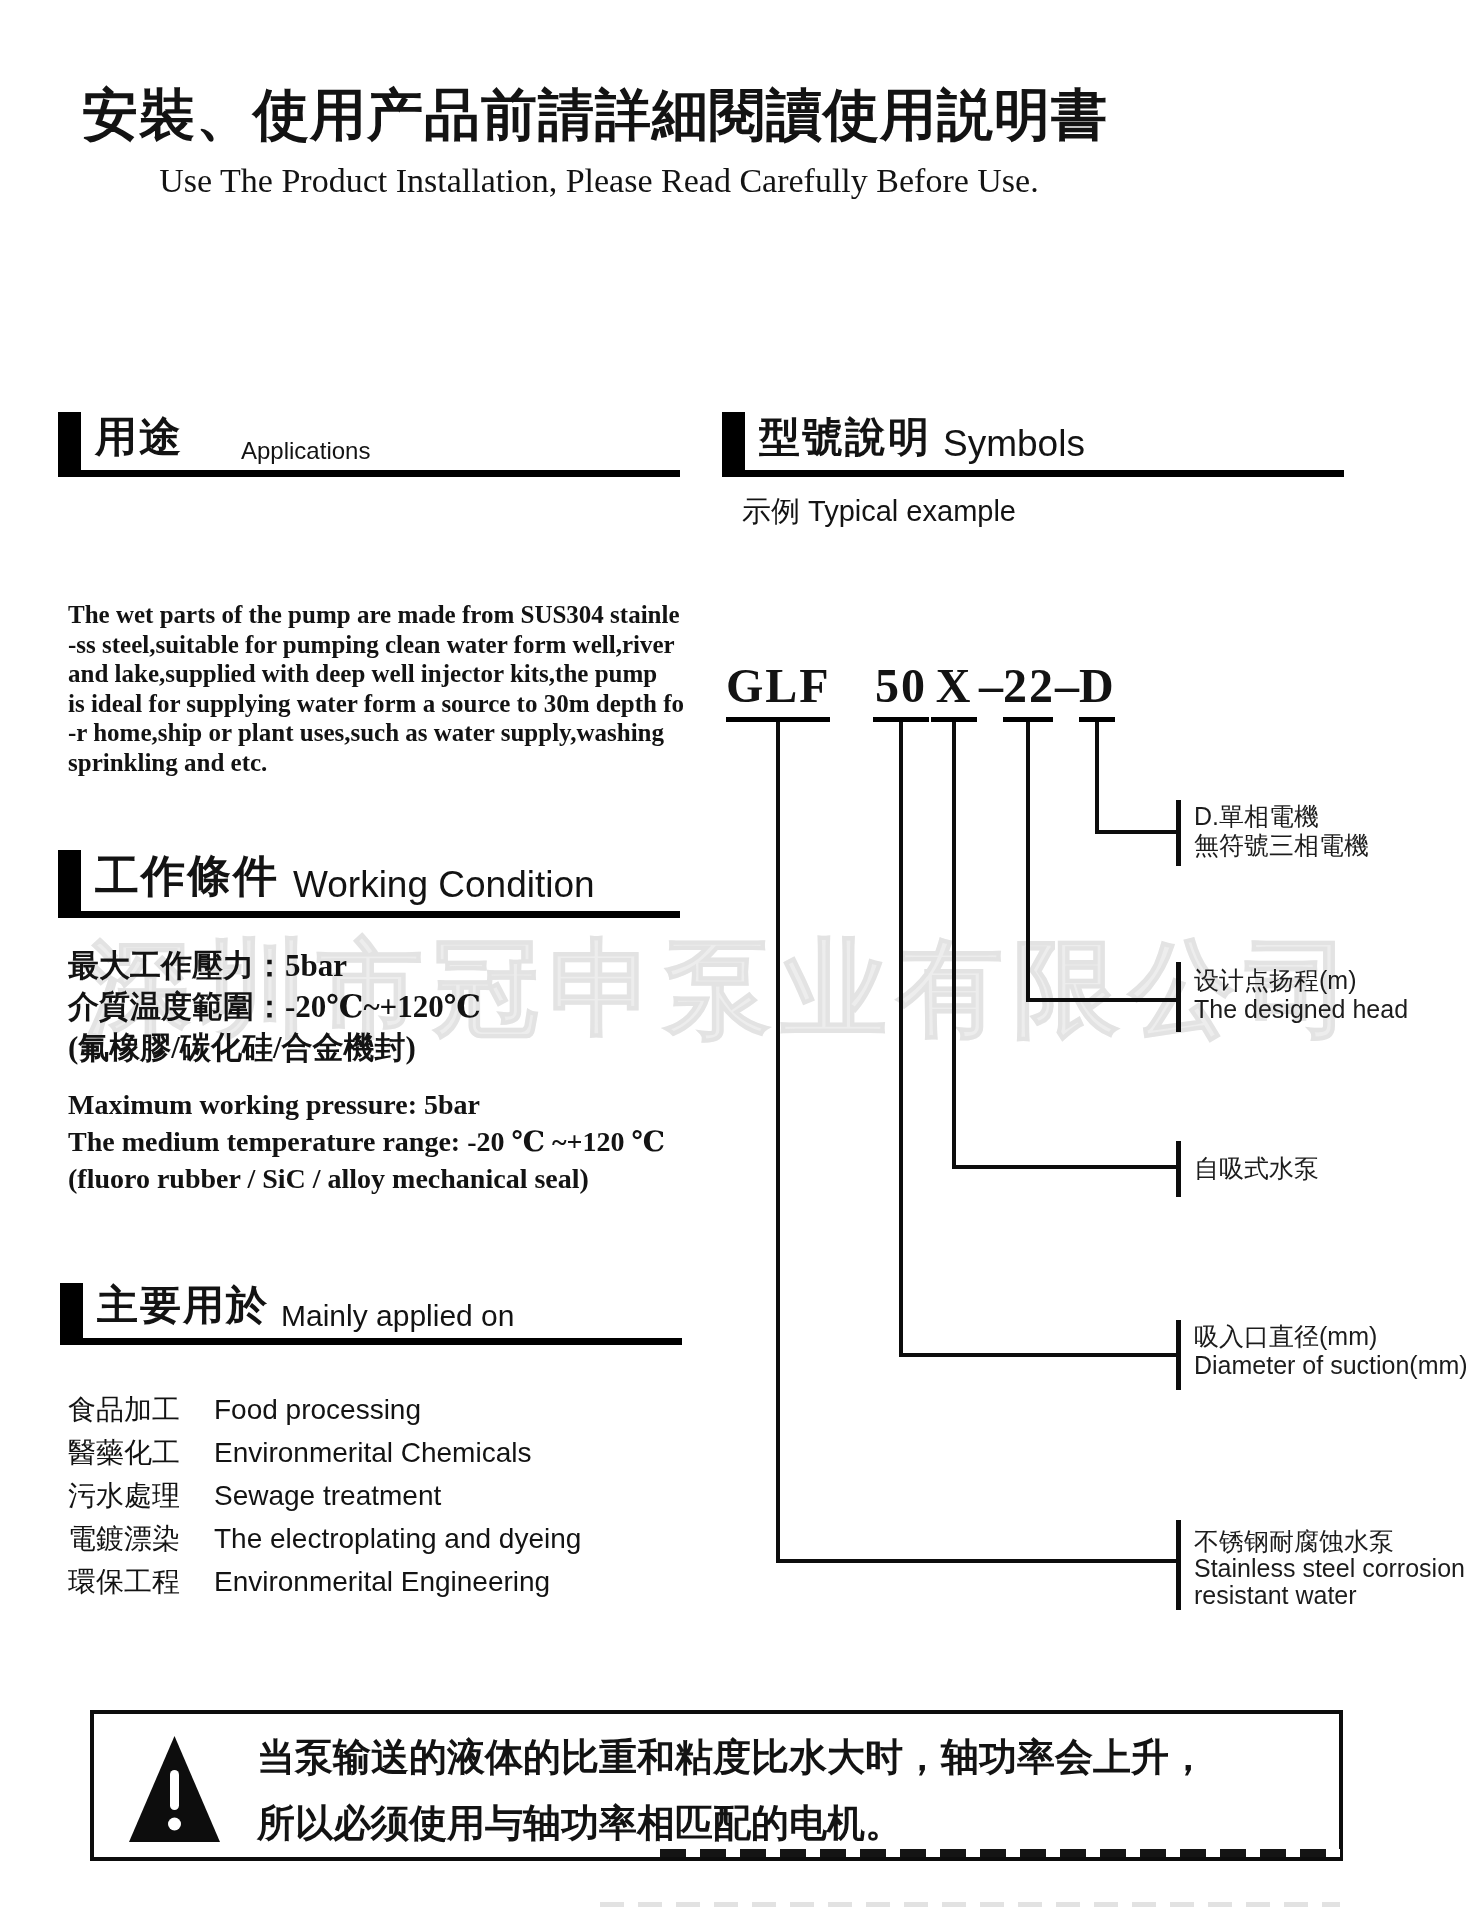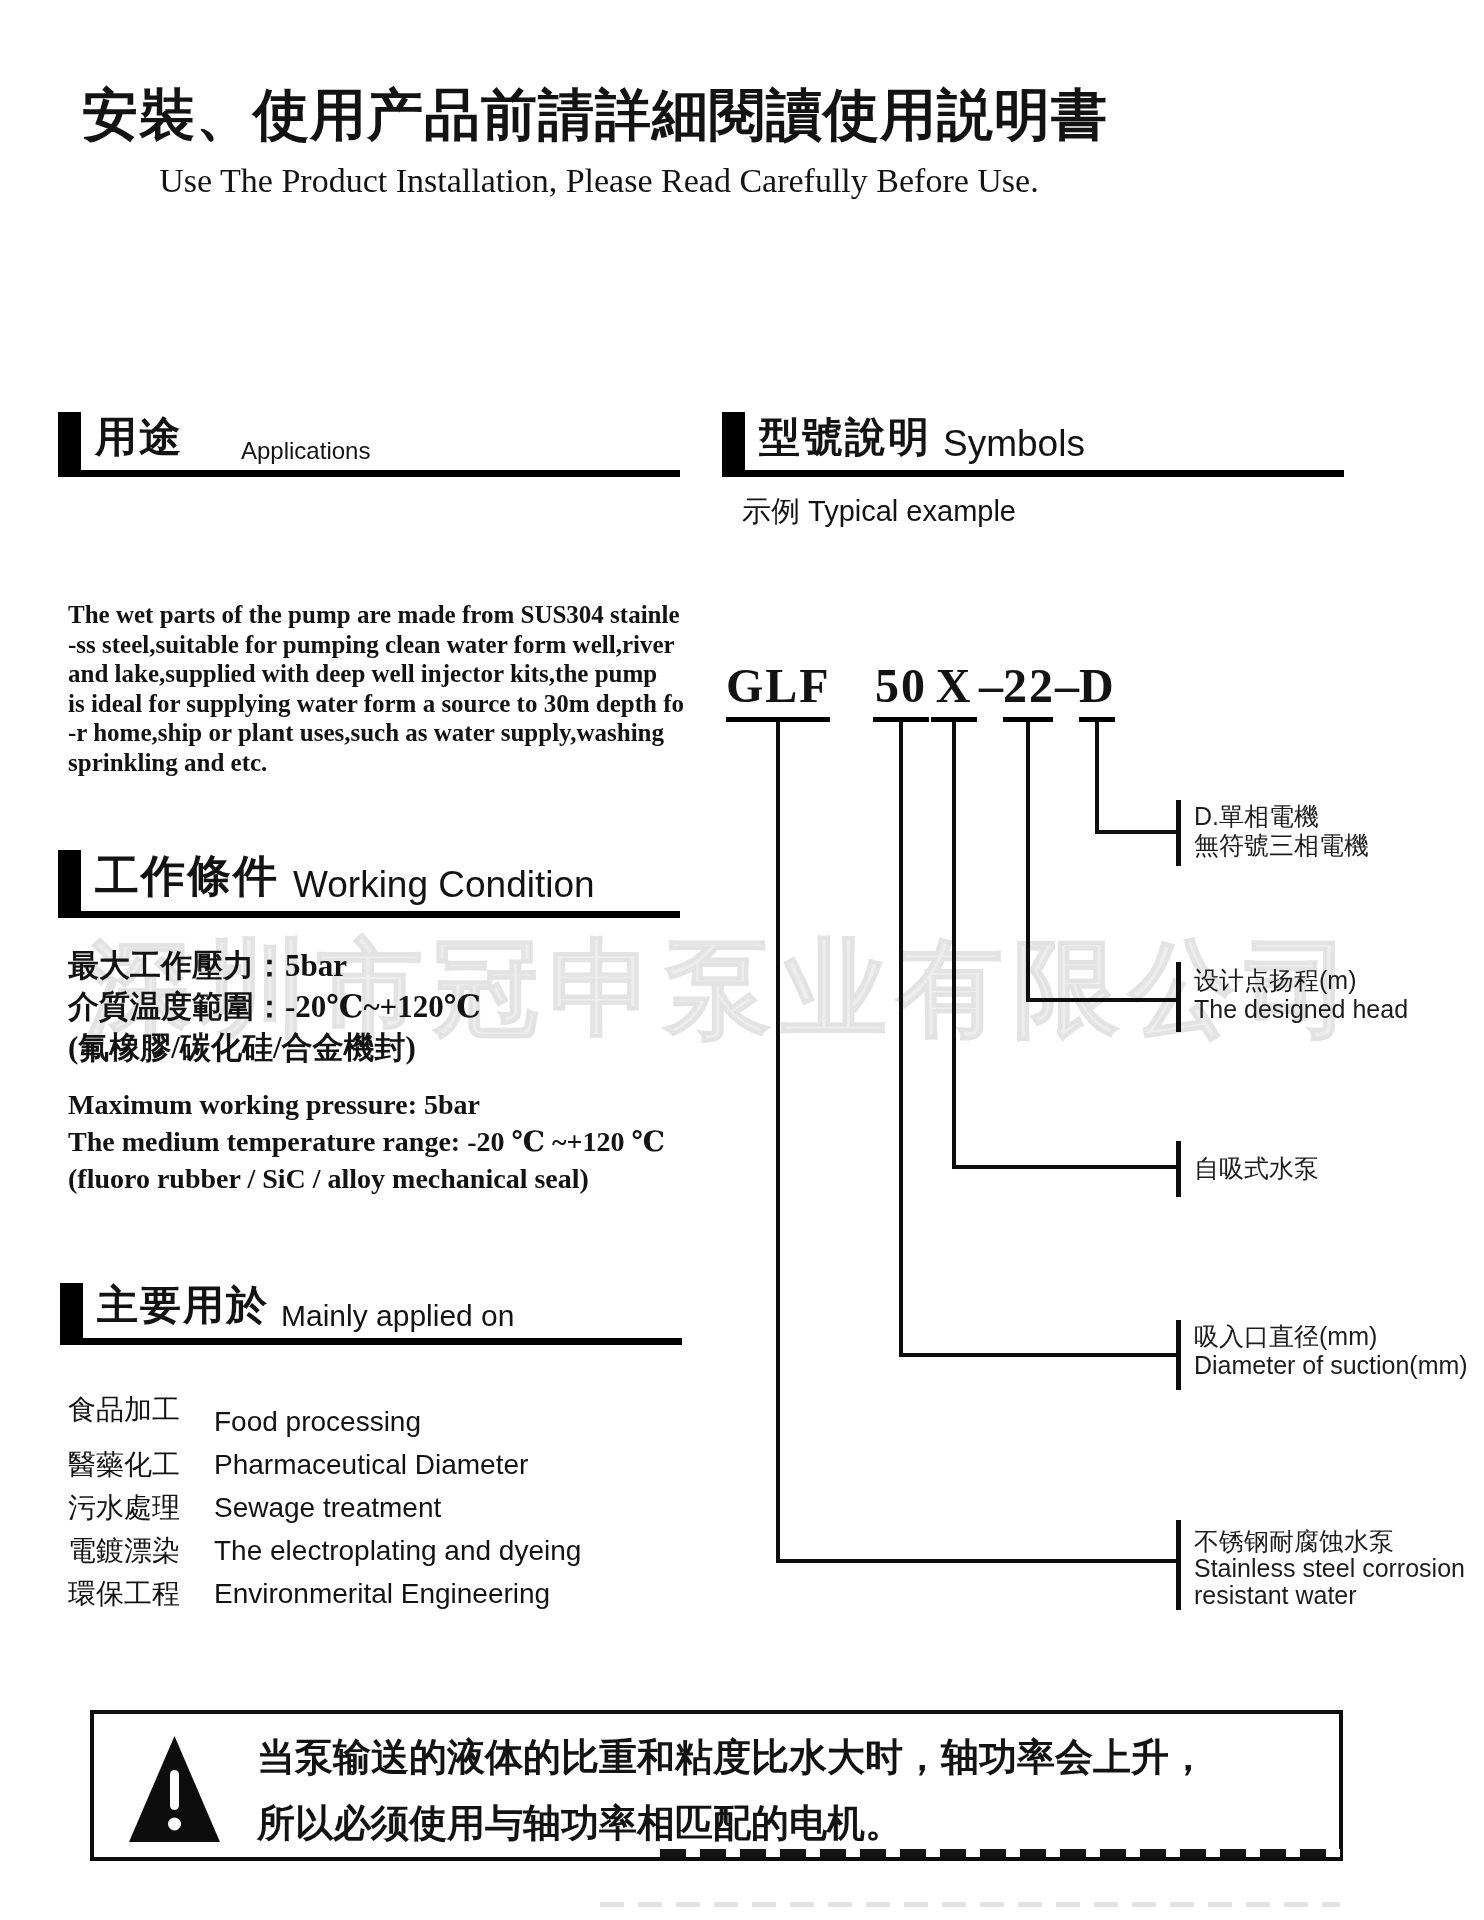--- a/index.html
+++ b/index.html
@@ -73,25 +73,25 @@
 
   <div class="abs sec-hdr" style="left:60px;top:1283px;width:622px;height:62px;z-index:1;text-align:center;">
     <span class="sec-bar"></span>
     <span class="hdr-cn" style="font-size:41px;">主要用於</span>
     <span class="hdr-en" style="font-size:30px;margin-left:12px;">Mainly applied on</span>
   </div>
 
   <div class="abs" style="left:68px;top:1388px;width:620px;font-size:28px;line-height:43px;z-index:1;">
     <div style="display:flex;">
       <span style="width:128px;" class="nw">食品加工</span>
-      <span class="nw" style="margin-left:18px;margin-top:12px;">Food processing</span>
+      <span class="nw" style="margin-left:18px;">Food processing</span>
     </div>
     <div style="display:flex;">
       <span style="width:128px;" class="nw">醫藥化工</span>
-      <span class="nw" style="margin-left:18px;">Pharmaceutical Diameter</span>
+      <span class="nw" style="margin-left:18px;">Environmerital Chemicals</span>
     </div>
     <div style="display:flex;">
       <span style="width:128px;" class="nw">污水處理</span>
       <span class="nw" style="margin-left:18px;">Sewage treatment</span>
     </div>
     <div style="display:flex;">
       <span style="width:128px;" class="nw">電鍍漂染</span>
       <span class="nw" style="margin-left:18px;">The electroplating and dyeing</span>
     </div>
     <div style="display:flex;">

